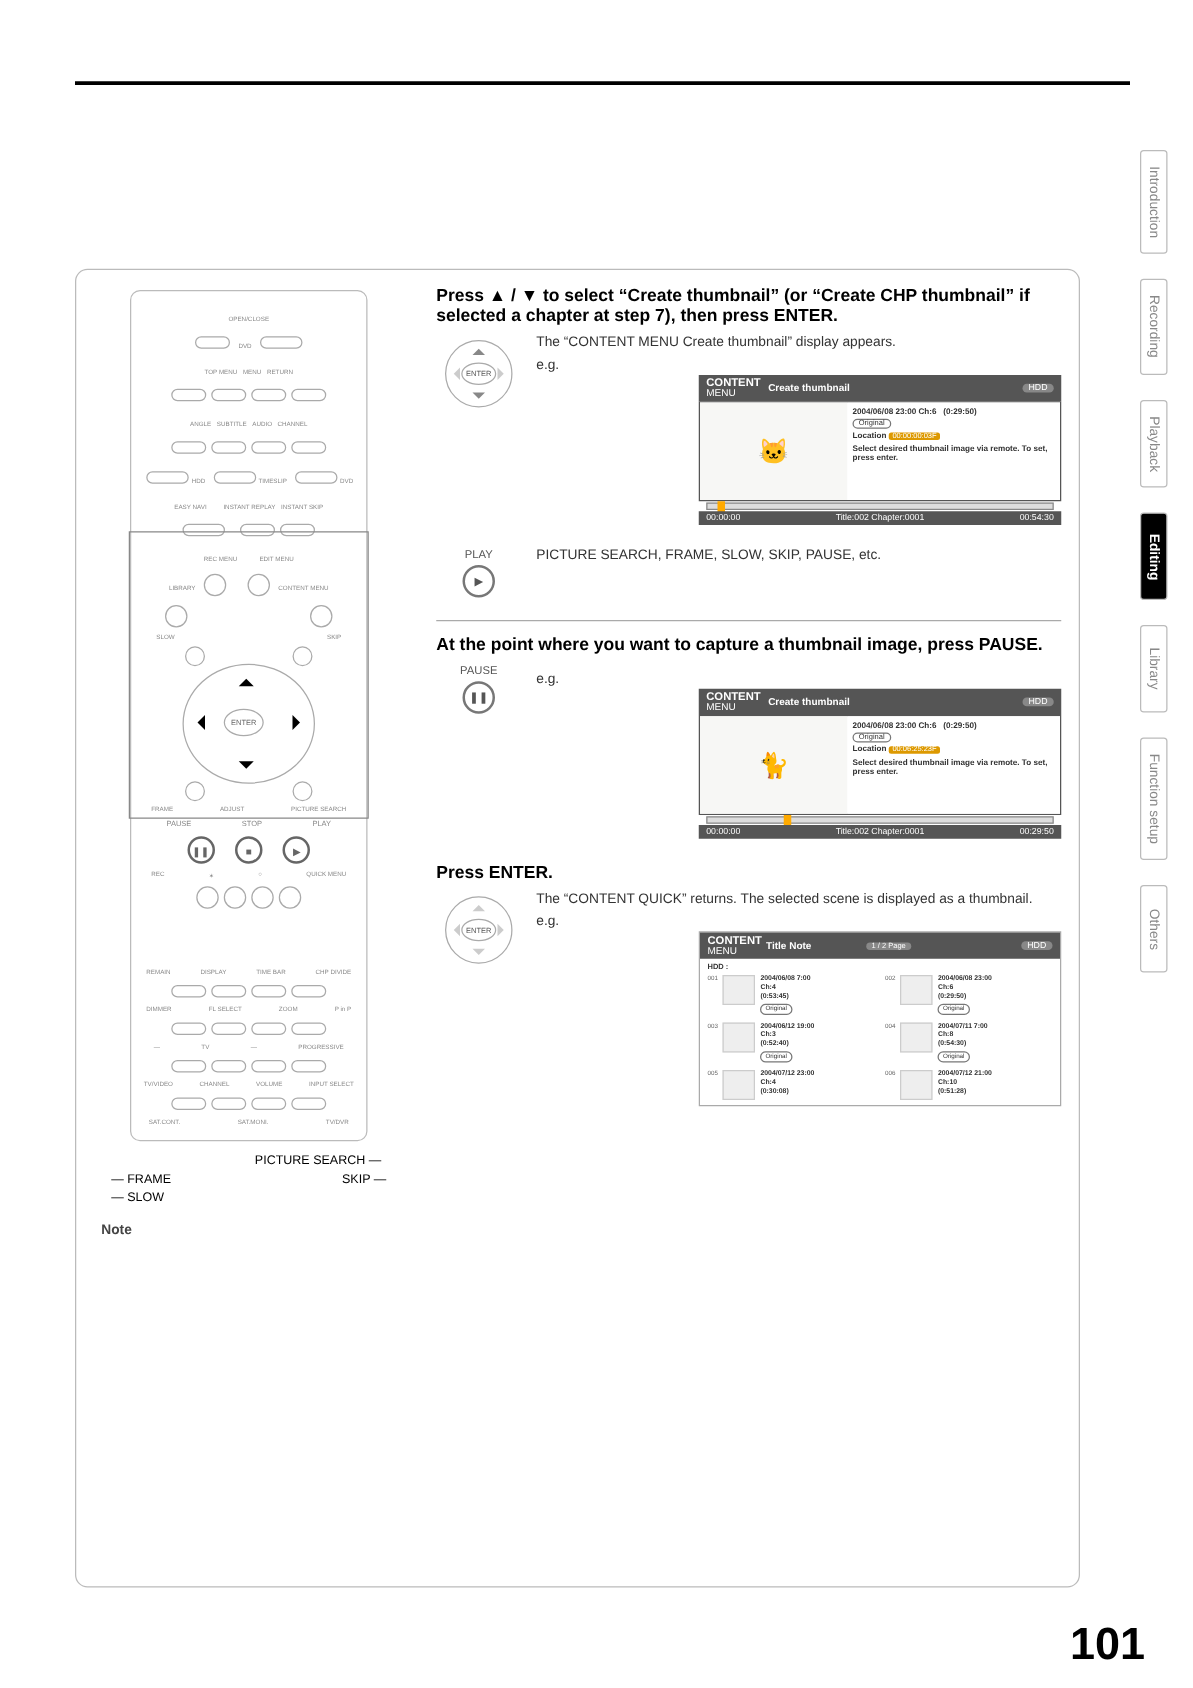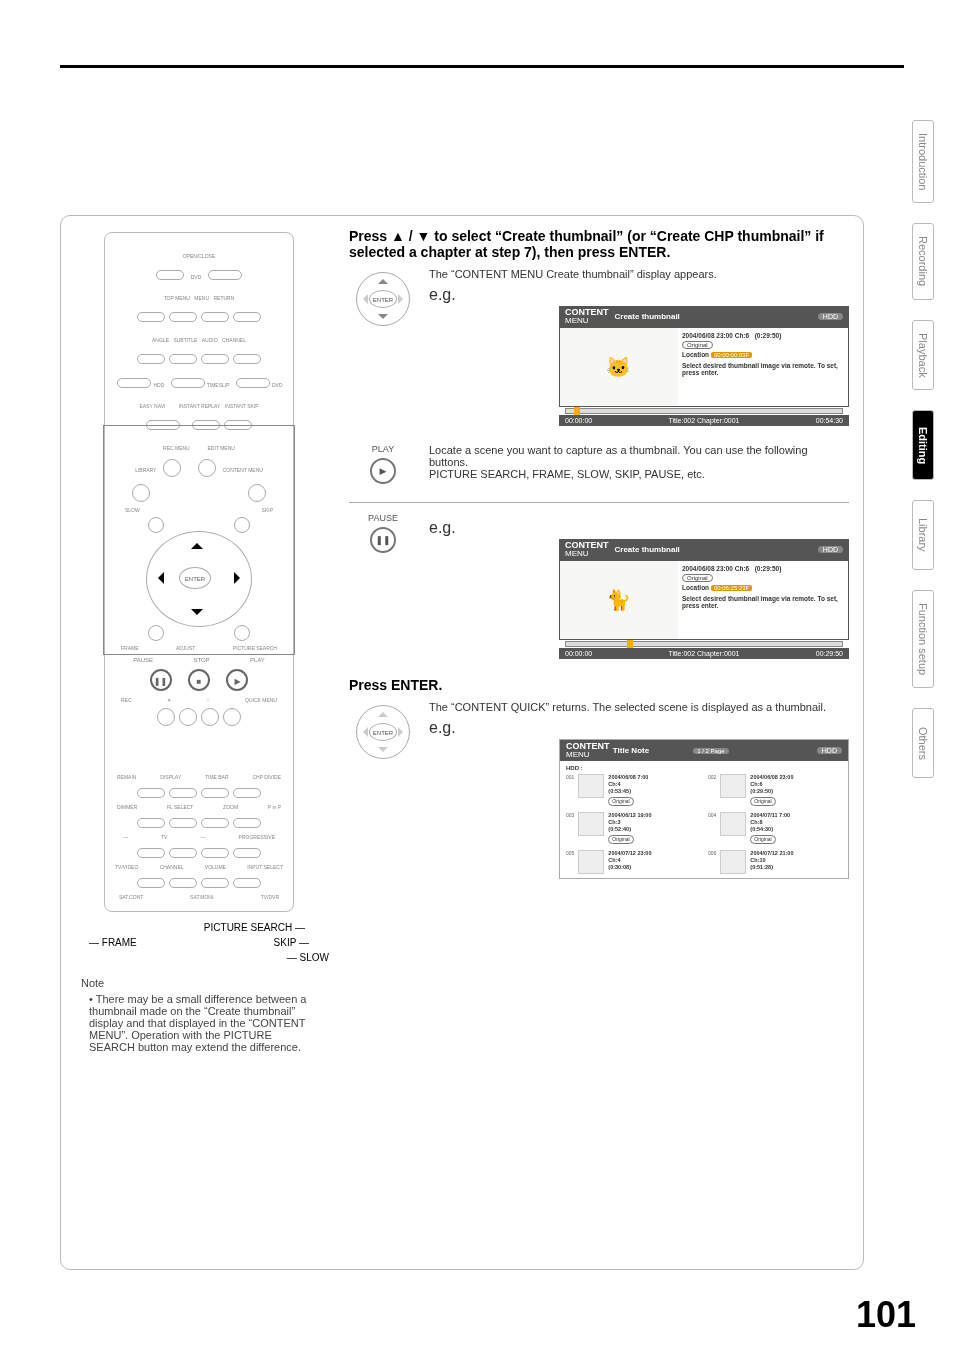--- a/index.html
+++ b/index.html
@@ -28,39 +28,39 @@
   .dpad .right{right:18px;top:53px;border-left-color:#000}
   .dpad .enter{position:absolute;top:48px;left:45px;border:1px solid #aaa;border-radius:50%;width:32px;height:22px;font-size:6px;text-align:center;line-height:22px;color:#666}
   .callout{position:absolute;border:1px solid #aaa;border-radius:50%;width:16px;height:16px;background:#fff}
   .playrow{text-align:center;margin:6px 0}
   .bigbtn{display:inline-block;border:2px solid #666;border-radius:50%;width:22px;height:22px;margin:0 6px;line-height:22px;font-size:8px;color:#666;text-align:center}
   .labels-bottom{font-size:10px;font-weight:normal;text-align:center;margin-top:6px}
   .lb-line{margin:4px 0}
   .frame-box{position:absolute;border:1px solid #888}
 
   .note{padding:10px 12px;font-size:11px;color:#444}
-  .note-h{font-weight:normal;margin-bottom:4px}
+  .note-h{font-weight:bold;margin-bottom:4px}
   ul.nt{list-style:none;padding-left:8px}
   ul.nt li:before{content:"• ";}
 
   
   .step-h{font-size:14px;font-weight:bold;margin:4px 0 8px}
   .step-body{display:flex;gap:12px;margin-bottom:18px}
   .icon-col{width:68px;display:flex;flex-direction:column;align-items:center;gap:4px;font-size:9px;color:#555}
   .dpad-mini{position:relative;width:62px;height:62px}
   .dpad-mini .ring{position:absolute;inset:4px;border:1px solid #aaa;border-radius:50%}
   .dpad-mini .arr{position:absolute;width:0;height:0;border:5px solid transparent}
   .dpad-mini .up{top:6px;left:26px;border-bottom-color:#888}
   .dpad-mini .down{bottom:6px;left:26px;border-top-color:#888}
   .dpad-mini .left{left:6px;top:26px;border-right-color:#ccc}
   .dpad-mini .right{right:6px;top:26px;border-left-color:#ccc}
   .dpad-mini .en{position:absolute;top:22px;left:17px;border:1px solid #aaa;border-radius:50%;width:28px;height:18px;font-size:6px;text-align:center;line-height:18px}
   .circle-lbl{border:2px solid #777;border-radius:50%;width:26px;height:26px;display:flex;align-items:center;justify-content:center}
   .text-col{flex:1;font-size:11px;color:#333}
-  .eg{font-size:16px;margin:6px 0 2px}
+  .eg{font-size:11px;margin:6px 0 2px}
 
   
   .osd{width:290px;font-size:7px;color:#fff;margin-left:auto}
   .osd-bar{background:#555;display:flex;align-items:center;padding:2px 6px;gap:6px}
   .osd-logo{font-size:8px;line-height:8px}
   .osd-logo b{font-size:9px}
   .osd-hdd{margin-left:auto;background:#888;border-radius:5px;padding:0 5px;font-size:7px}
   .osd-mid{display:flex;border:1px solid #555}
   .osd-thumb{width:118px;height:78px;background:#f7f7f5;color:#999;display:flex;align-items:center;justify-content:center;font-size:20px}
   .osd-info{flex:1;background:#fff;color:#333;padding:4px;font-size:6.5px}
@@ -197,28 +197,25 @@
             <span>TV/DVR</span>
           </div>
       </div>
 
       <div class="labels-bottom">
         <div class="lb-line" style="text-align:right;padding-right:24px"><span>PICTURE SEARCH</span> —</div>
         <div class="lb-line" style="display:flex;justify-content:space-between;padding:0 20px">
           <span>— <span>FRAME</span></span>
           <span><span>SKIP</span> —</span>
         </div>
-        <div class="lb-line" style="text-align:right;padding-left:20px">— <span>SLOW</span></div>
+        <div class="lb-line" style="text-align:left;padding-left:20px">— <span>SLOW</span></div>
       </div>
 
       <div class="note">
         <div class="note-h">Note</div>
-        <ul class="nt">
-            <li>There may be a small difference between a thumbnail made on the “Create thumbnail” display and that displayed in the “CONTENT MENU”. Operation with the PICTURE SEARCH button may extend the difference.</li>
-          </ul>
       </div>
     </div>
 
     <div class="rightcol">
 
       <div class="step-h">Press ▲ / ▼ to select “Create thumbnail” (or “Create CHP thumbnail” if selected a chapter at step 7), then press ENTER.</div>
       <div class="step-body">
         <div class="icon-col">
           <div class="dpad-mini">
               <div class="ring"></div>
@@ -258,26 +255,26 @@
           </div>
         </div>
       </div>
 
       <div class="step-body">
         <div class="icon-col">
           <div>PLAY</div>
           <div class="circle-lbl">▶</div>
         </div>
         <div class="text-col">
-          <div>Locate a scene you want to capture as a thumbnail. You can use the following buttons.</div>
           <div>PICTURE SEARCH, FRAME, SLOW, SKIP, PAUSE, etc.</div>
         </div>
       </div>
       <div class="hr"></div>
 
+      <div class="step-h">At the point where you want to capture a thumbnail image, press PAUSE.</div>
       <div class="step-body">
         <div class="icon-col">
           <div>PAUSE</div>
           <div class="circle-lbl">❚❚</div>
         </div>
         <div class="text-col">
           <div class="eg">e.g.</div>
           <div class="osd">
             <div class="osd-bar">
                 <span class="osd-logo"><b>CONTENT</b><br><span>MENU</span></span>

